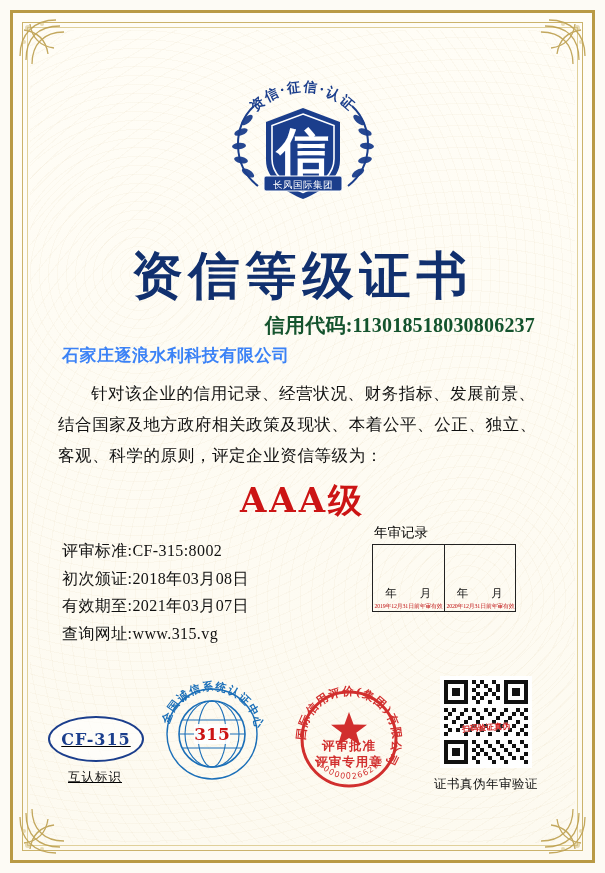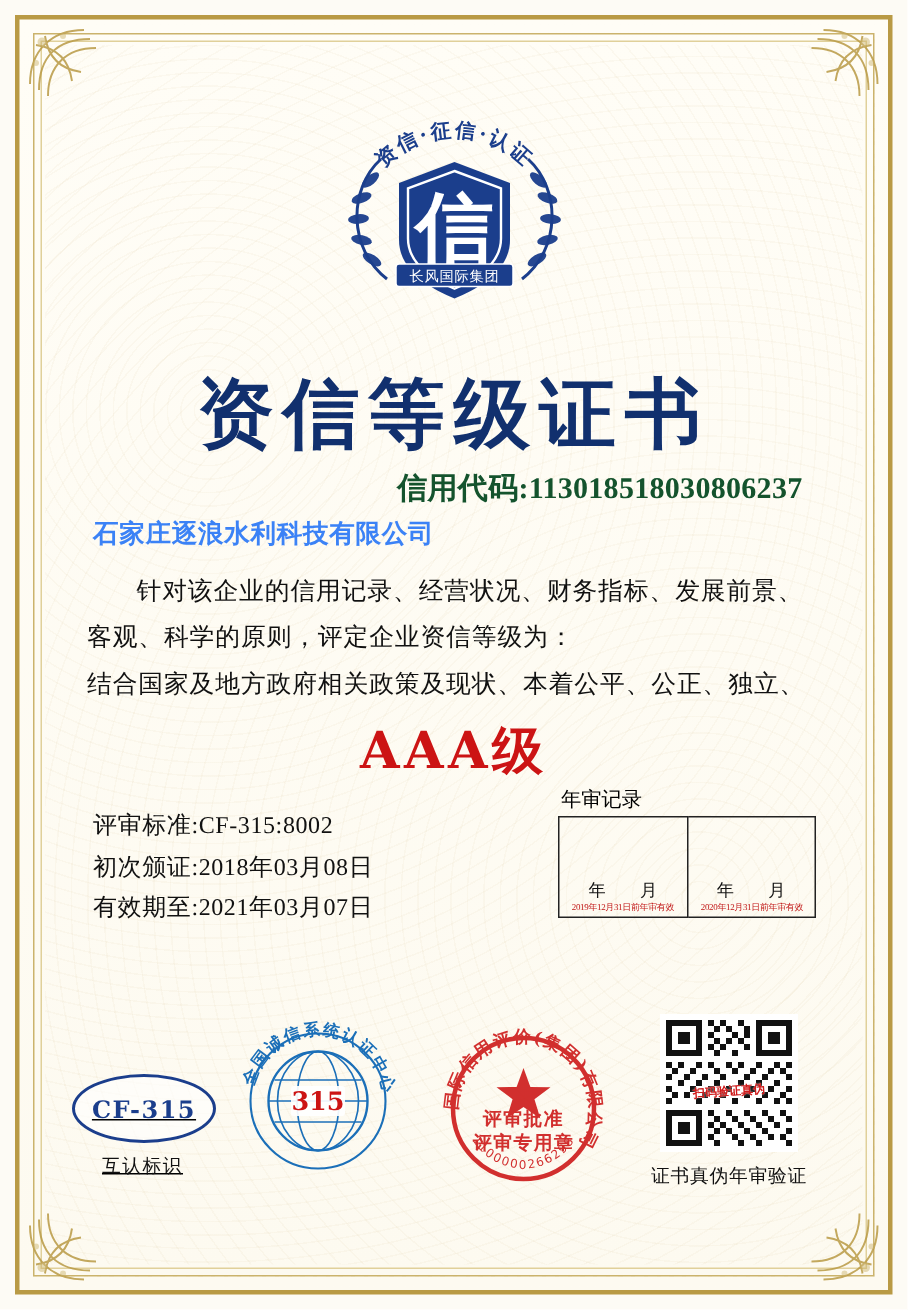--- a/index.html
+++ b/index.html
@@ -165,21 +165,21 @@
     width: 172px;
   }
   .review-title {
     font-size: 13.5px;
     color: #000000;
     padding-left: 2px;
     margin-bottom: 2px;
   }
   .review-table {
     border-collapse: collapse;
-    width: 172px;
+    width: 144px;
     table-layout: fixed;
   }
   .review-table td {
     border: 1px solid #222;
     height: 66px;
     vertical-align: bottom;
     text-align: center;
     position: relative;
     padding: 0;
   }
@@ -392,30 +392,31 @@
   <div class="cert-title">资信等级证书</div>
 
   <div class="credit-code">
     <span>信用代码:</span><span>113018518030806237</span>
   </div>
 
   <div class="company">石家庄逐浪水利科技有限公司</div>
 
   <div class="body-text">
     <p class="indent">针对该企业的信用记录、经营状况、财务指标、发展前景、</p>
+    <p>结合国家及地方政府相关政策及现状、本着公平、公正、独立、</p>
     <p>客观、科学的原则，评定企业资信等级为：</p>
-    <p>结合国家及地方政府相关政策及现状、本着公平、公正、独立、</p>
   </div>
 
   <div class="grade">AAA级</div>
 
   <div class="details">
     <div>评审标准:CF-315:8002</div>
     <div>初次颁证:2018年03月08日</div>
     <div>有效期至:2021年03月07日</div>
+    <div>查询网址:www.315.vg</div>
   </div>
 
   <div class="review">
     <div class="review-title">年审记录</div>
     <table class="review-table">
       <tbody>
           <tr>
         <td>
           <span class="rv-ym">年 月</span>
           <span class="rv-note">2019年12月31日前年审有效</span>

